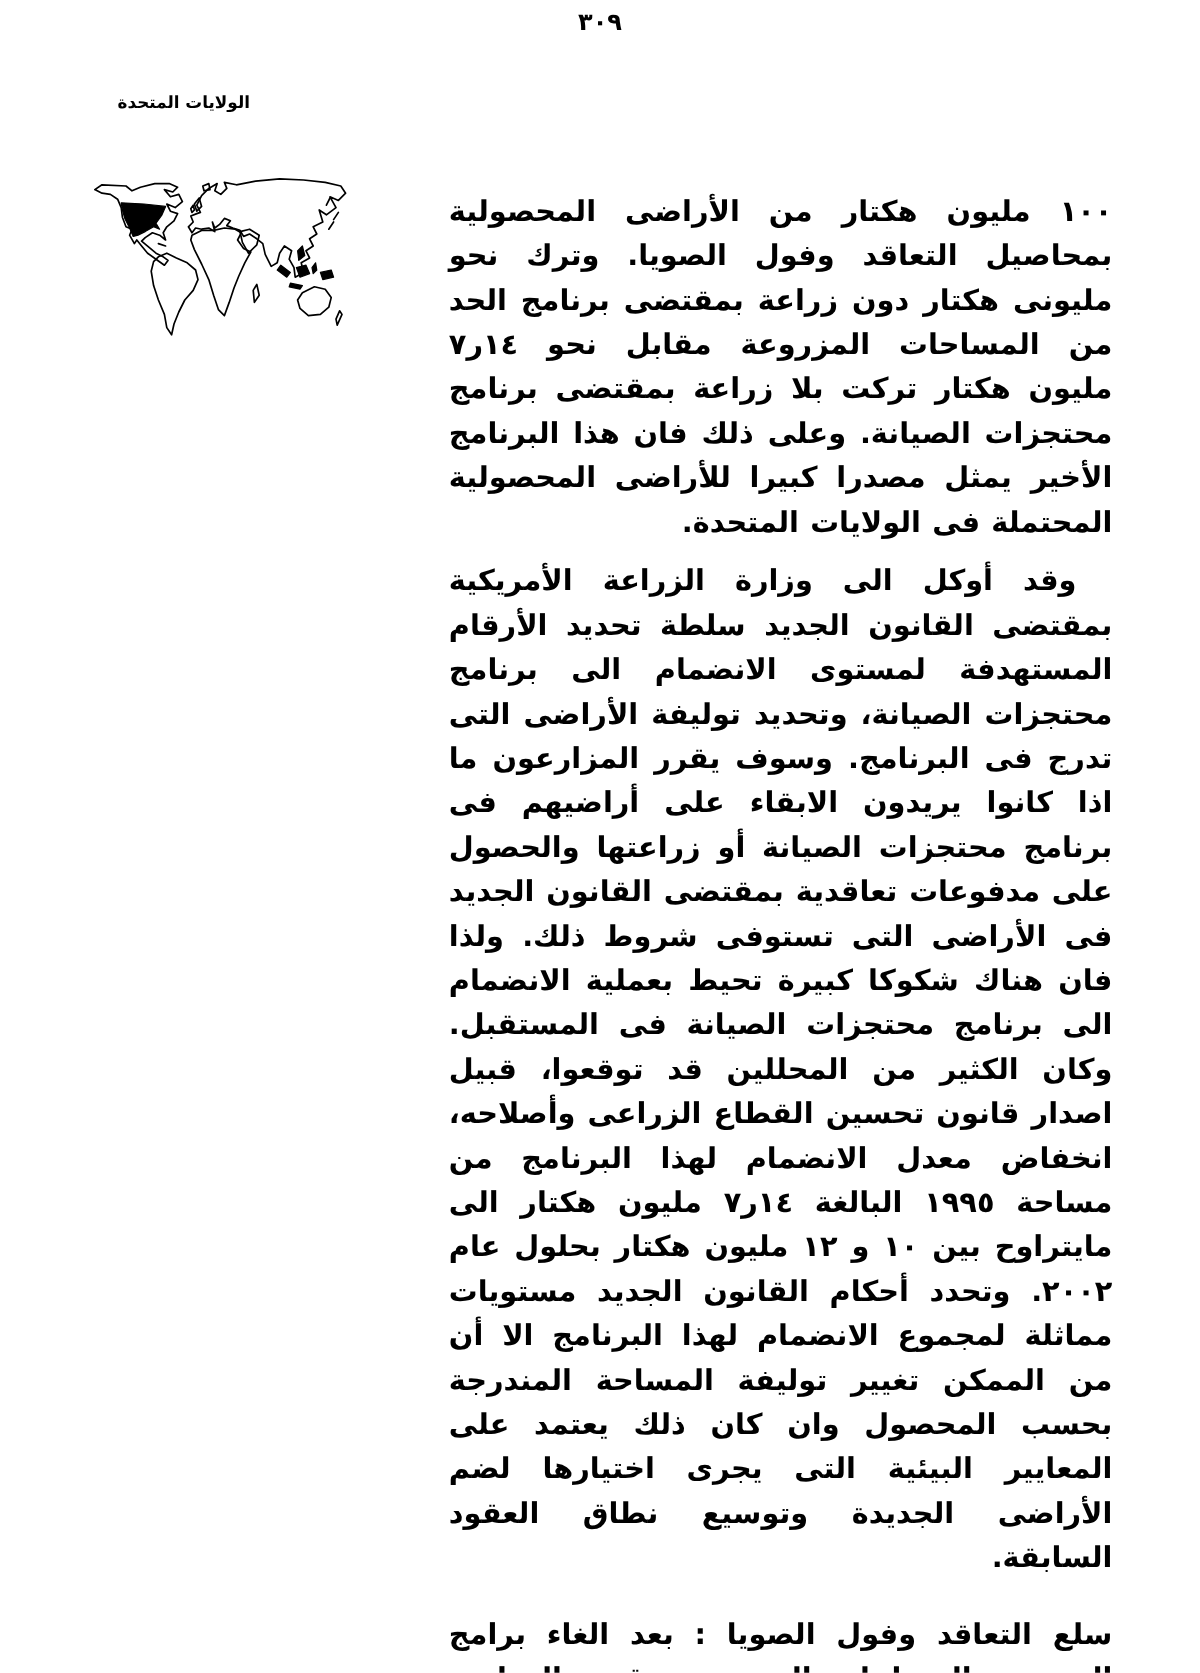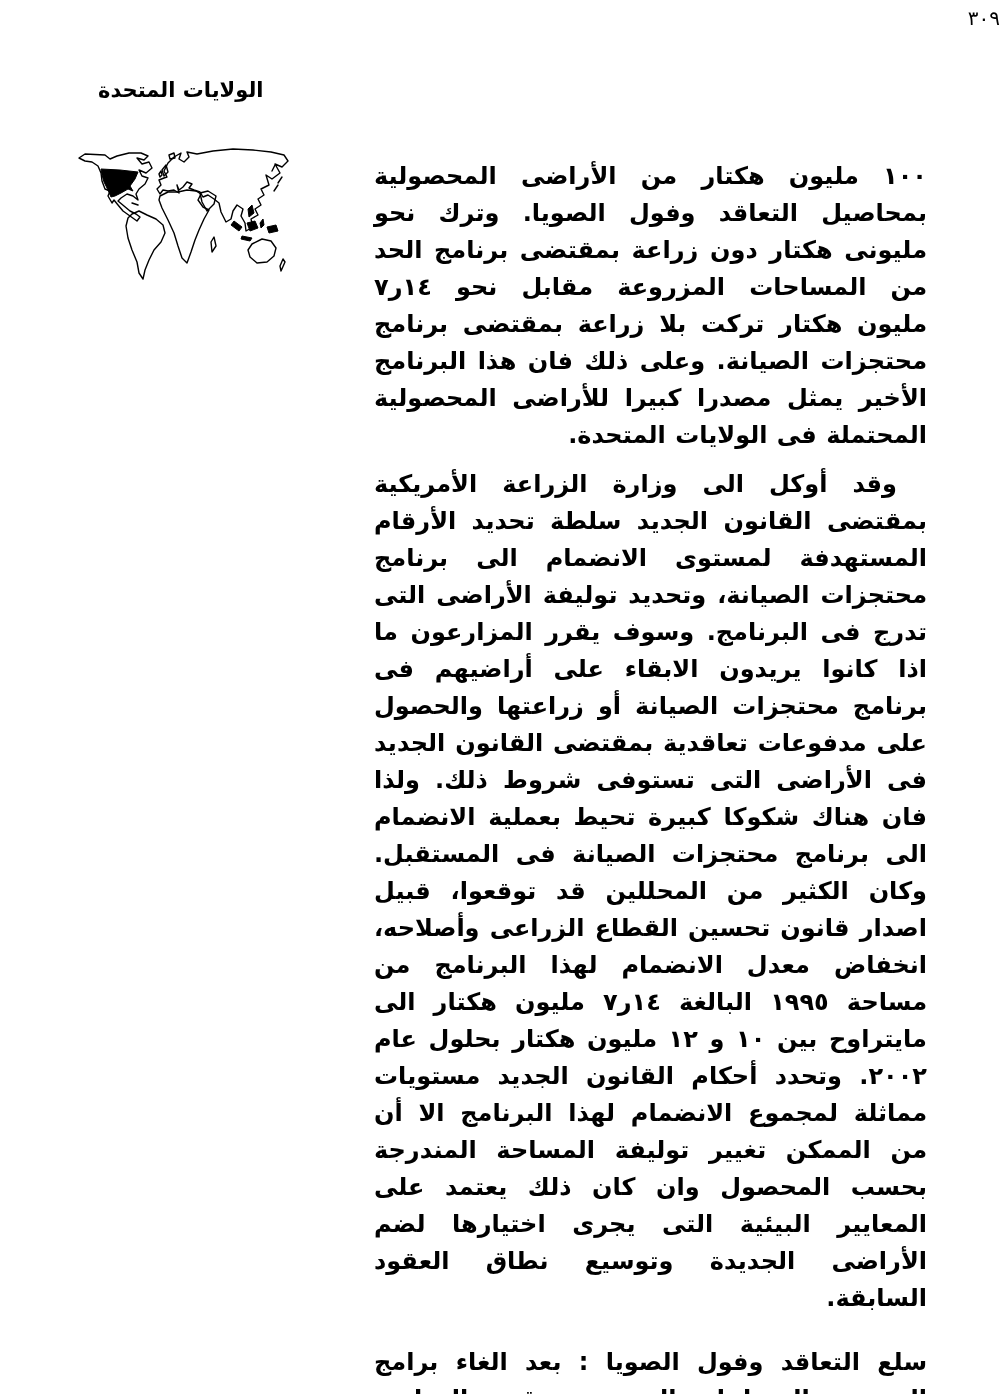--- a/index.html
+++ b/index.html
@@ -6,27 +6,27 @@
   body {
     width:1000px; height:1394px;
     background:#ffffff;
     color:#000000;
     font-family:"DejaVu Sans", sans-serif;
     position:relative;
     overflow:hidden;
   }
   .page-number {
     position:absolute; top:6px; left:0; width:1000px;
-    text-align:right;
-    font-size:20px; font-weight:normal;
+    text-align:center;
+    font-size:20px; font-weight:bold;
     direction:rtl;
   }
   .country-label {
     position:absolute; top:78px; left:98px; width:220px;
-    font-size:21px; font-weight:bold;
+    font-size:14px; font-weight:bold;
     direction:rtl; text-align:left;
     letter-spacing:0.5px;
   }
   .map-figure {
     position:absolute; top:145px; left:75px;
     width:230px; height:150px;
   }
   .text-column {
     position:absolute; top:146px; left:362px; width:577px;
     direction:rtl;

